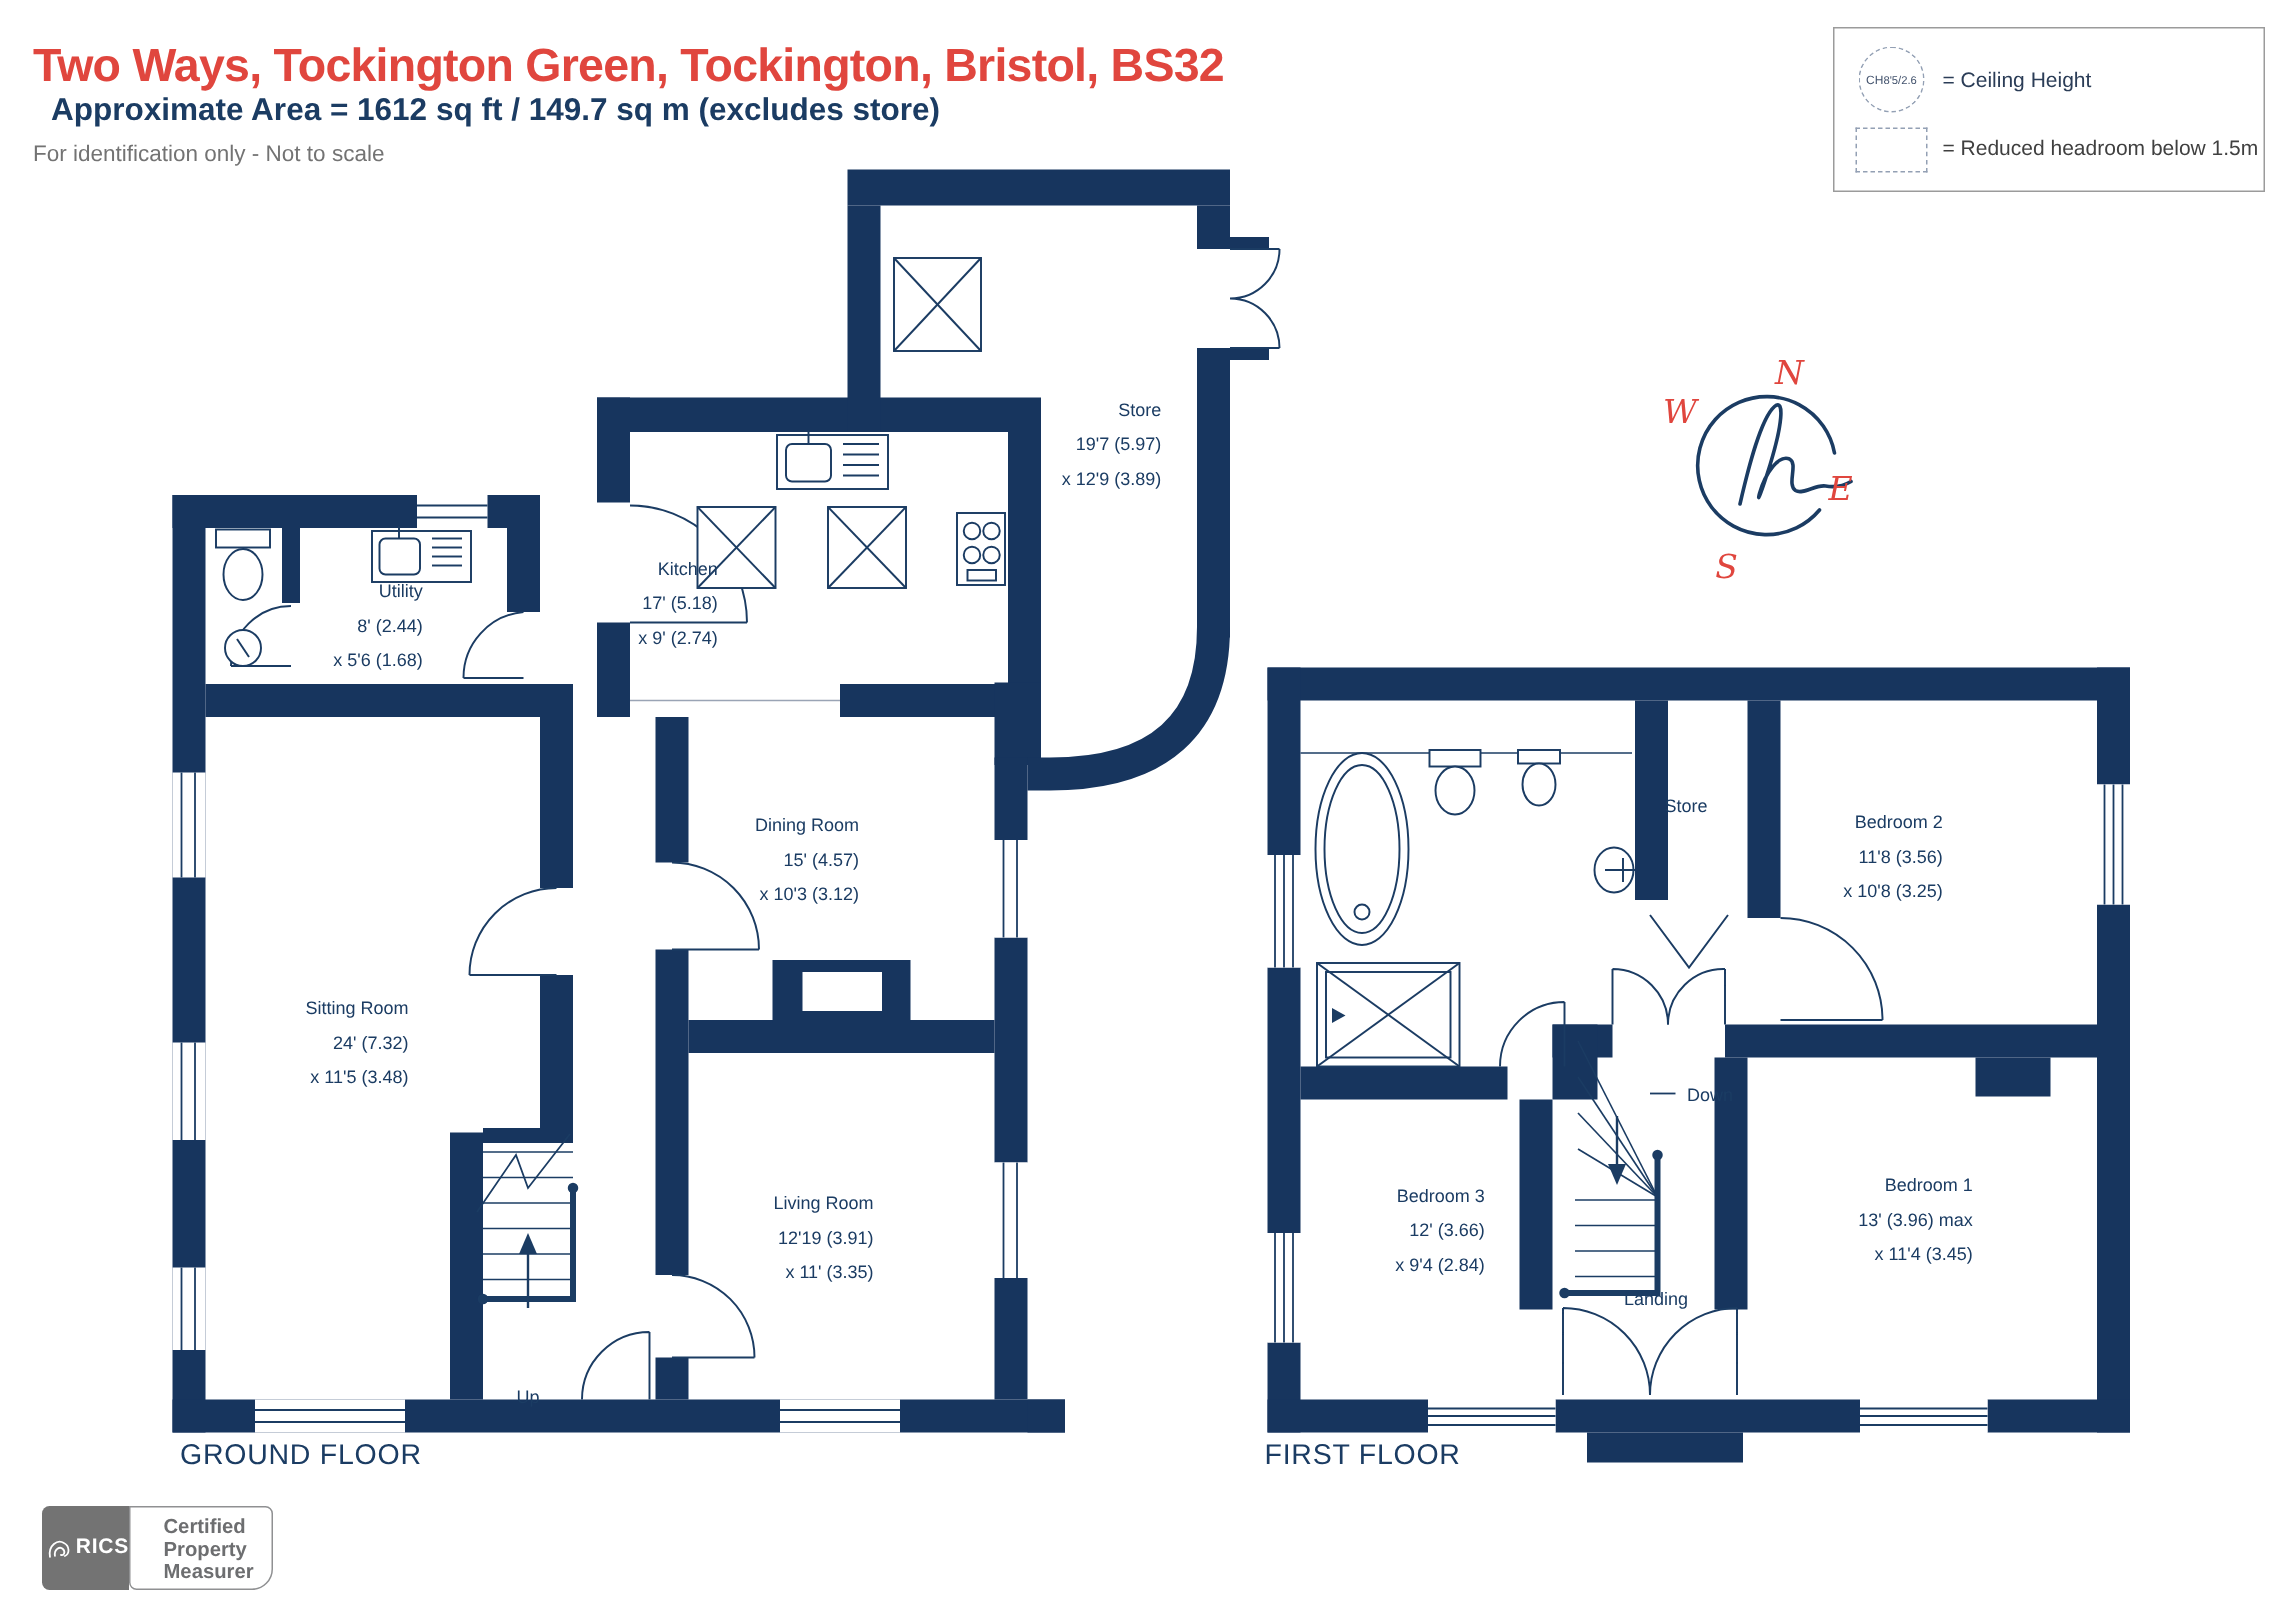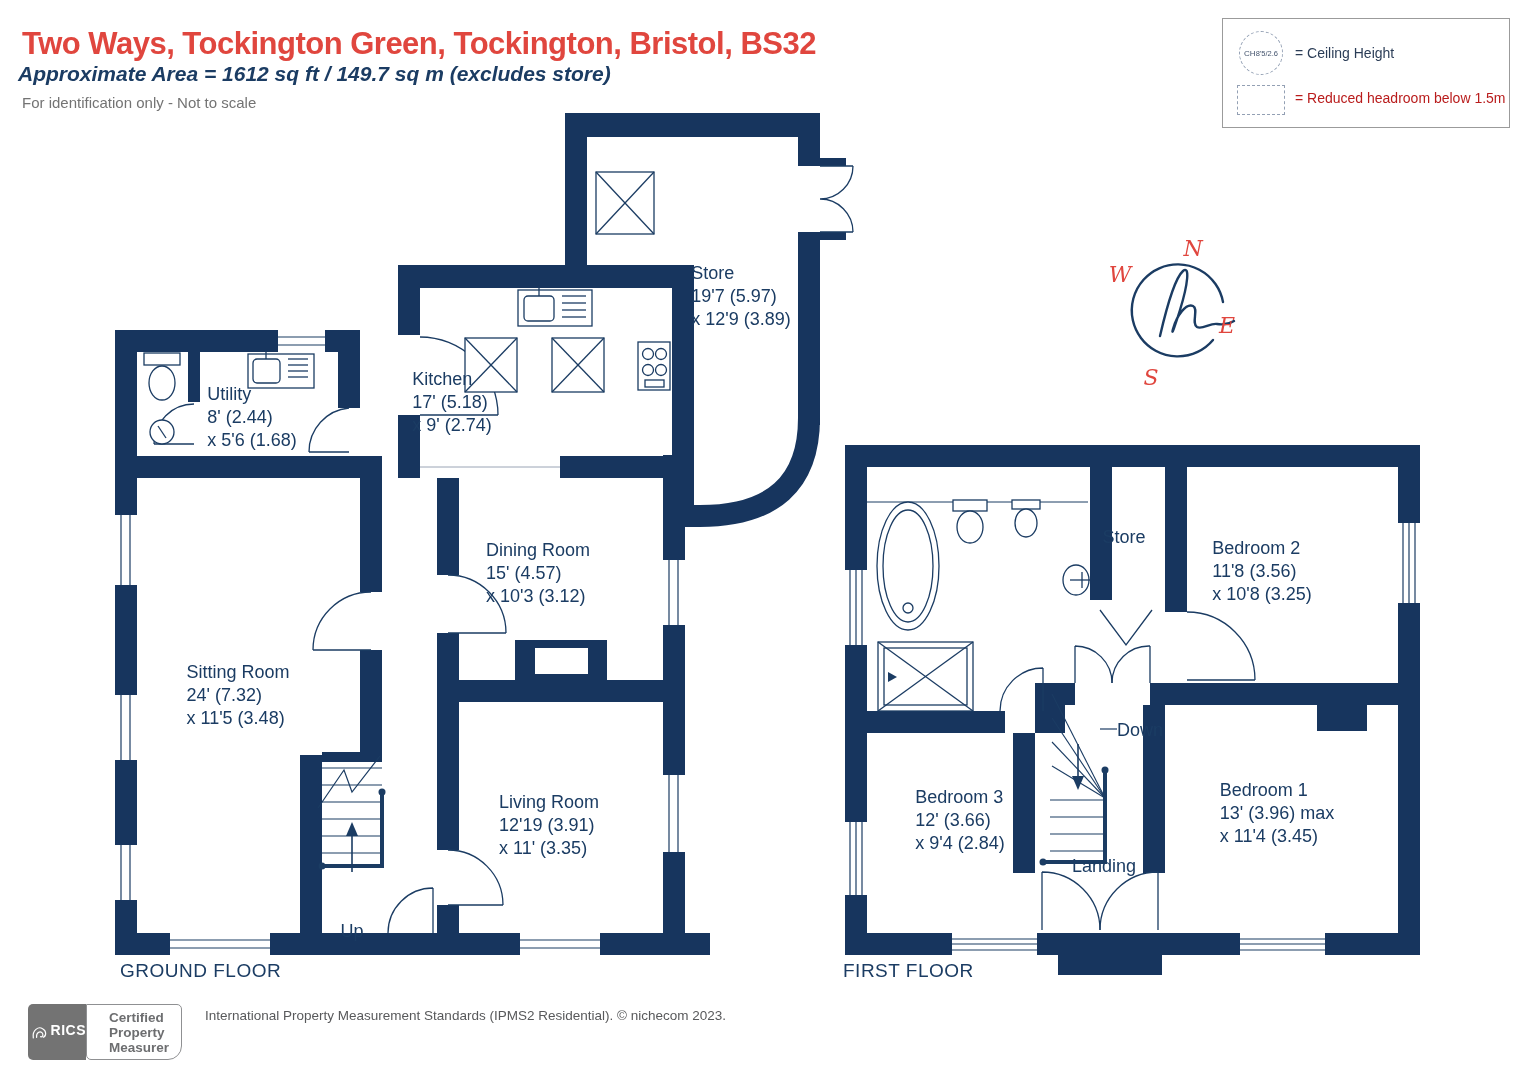--- a/index.html
+++ b/index.html
@@ -3,33 +3,33 @@
 <meta charset="utf-8">
 <style>
   html,body{margin:0;padding:0;}
   body{
     width:1527px;height:1080px;position:relative;background:#ffffff;
     font-family:"Liberation Sans",sans-serif;color:#1b3c63;overflow:hidden;
   }
   .abs{position:absolute;}
   
   .title{left:22px;top:26px;font-size:31px;font-weight:bold;color:#e0463e;letter-spacing:-0.5px;white-space:nowrap;}
-  .area-line{left:18px;top:62px;font-size:21px;font-weight:bold;color:#1b3c63;white-space:nowrap;font-style:italic;}
+  .area-line{left:34px;top:62px;font-size:21px;font-weight:bold;color:#1b3c63;white-space:nowrap;}
   .disclaimer{left:22px;top:94px;font-size:15px;color:#737373;white-space:nowrap;}
   
   .legend{left:1222px;top:18px;width:286px;height:108px;border:1.5px solid #9b9b9b;background:#fff;}
   .legend-circle{left:16px;top:12px;width:42px;height:42px;border:1.3px dashed #93a0b4;border-radius:50%;
     display:flex;flex-direction:row;align-items:center;justify-content:center;line-height:9px;color:#44546e;}
   .legend-ch1{font-size:8px;}
   .legend-ch2{font-size:7.5px;}
   .legend-rect{left:14px;top:66px;width:46px;height:28px;border:1.3px dashed #93a0b4;}
   .legend-label1{left:72px;top:26px;font-size:14px;color:#2b3d57;white-space:nowrap;}
-  .legend-label2{left:72px;top:71px;font-size:14px;color:#b91c1c;white-space:nowrap;}
+  .legend-label2{left:72px;top:71px;font-size:14px;color:#404040;white-space:nowrap;}
   
-  .room-label{transform:translateX(-50%);text-align:left;font-size:18px;line-height:23px;color:#1b3c63;white-space:nowrap;}
+  .room-label{transform:translateX(-50%);text-align:right;font-size:12px;line-height:23px;color:#1b3c63;white-space:nowrap;}
   .floor-label{font-size:19px;color:#1b3c63;letter-spacing:0.5px;white-space:nowrap;}
   
   .rics-logo{left:28px;top:1004px;width:58px;height:56px;background:#737373;border-radius:5px 0 0 5px;
     display:flex;flex-direction:row;align-items:center;justify-content:flex-end;}
   .rics-text{color:#fff;font-weight:bold;font-size:14px;letter-spacing:0.5px;margin-bottom:4px;}
   .cpm-badge{left:86px;top:1004px;width:96px;height:56px;background:#fff;border:1.5px solid #8f9092;border-radius:0 5px 14px 5px;
     display:flex;flex-direction:column;justify-content:center;padding-left:22px;box-sizing:border-box;}
   .cpm-line{font-size:13.5px;font-weight:bold;color:#6d6e70;line-height:15px;}
   .footer-text{left:205px;top:1006px;font-size:13.5px;color:#58595b;line-height:20px;}
   svg text{font-family:"Liberation Sans",sans-serif;}
@@ -455,14 +455,13 @@
     <path d="M 8 22 C 6 10 16 4 22 8 C 28 11 28 19 23 21 M 13 21 C 12 14 18 11 21 14 C 24 17 22 21 19 20" fill="none" stroke="#ffffff" stroke-width="1.8" stroke-linecap="round"></path>
   </svg>
   <span class="rics-text">RICS</span>
 </div>
 <div class="abs cpm-badge">
   <span class="cpm-line">Certified</span>
   <span class="cpm-line">Property</span>
   <span class="cpm-line">Measurer</span>
 </div>
 <div class="abs footer-text">
-  <div>International Property Measurement Standards (IPMS2 Residential).  © nichecom 2023.</div>
 </div>
 
 </body></html>

